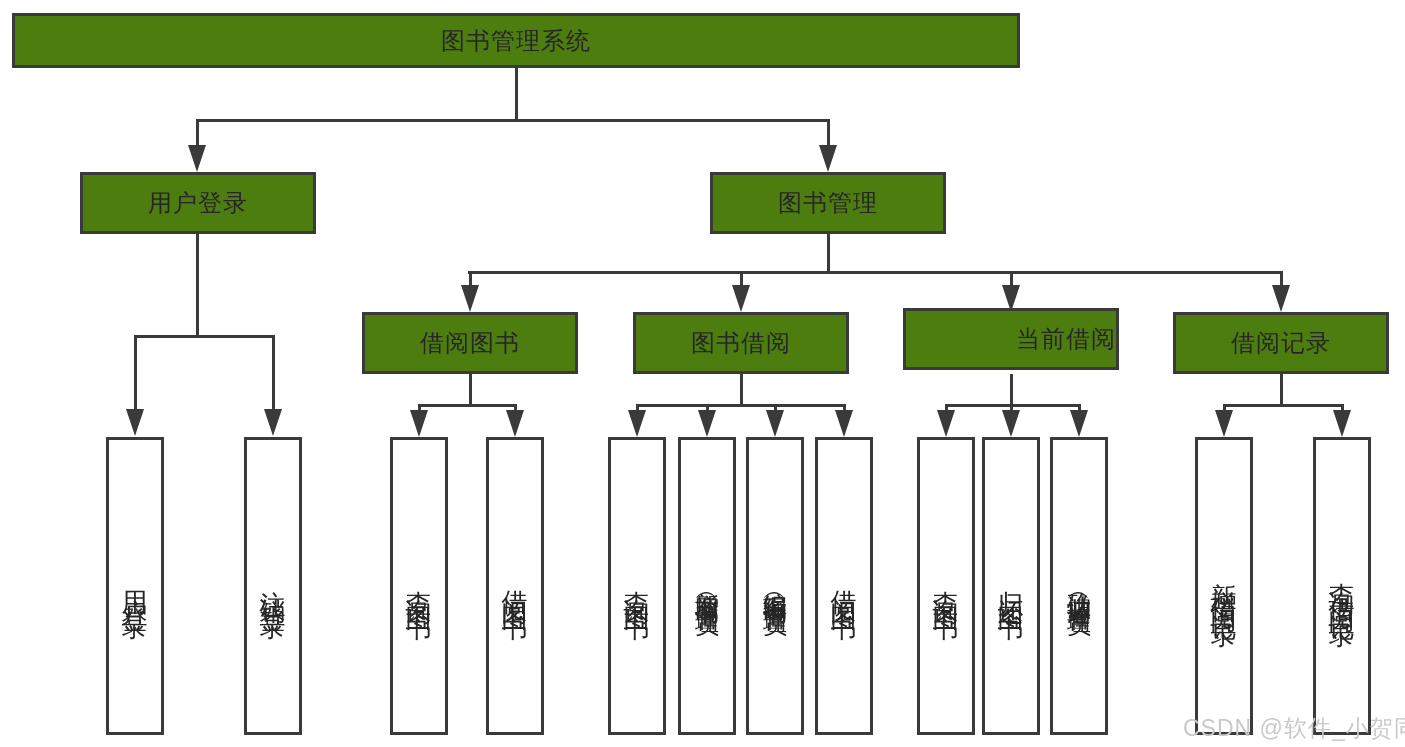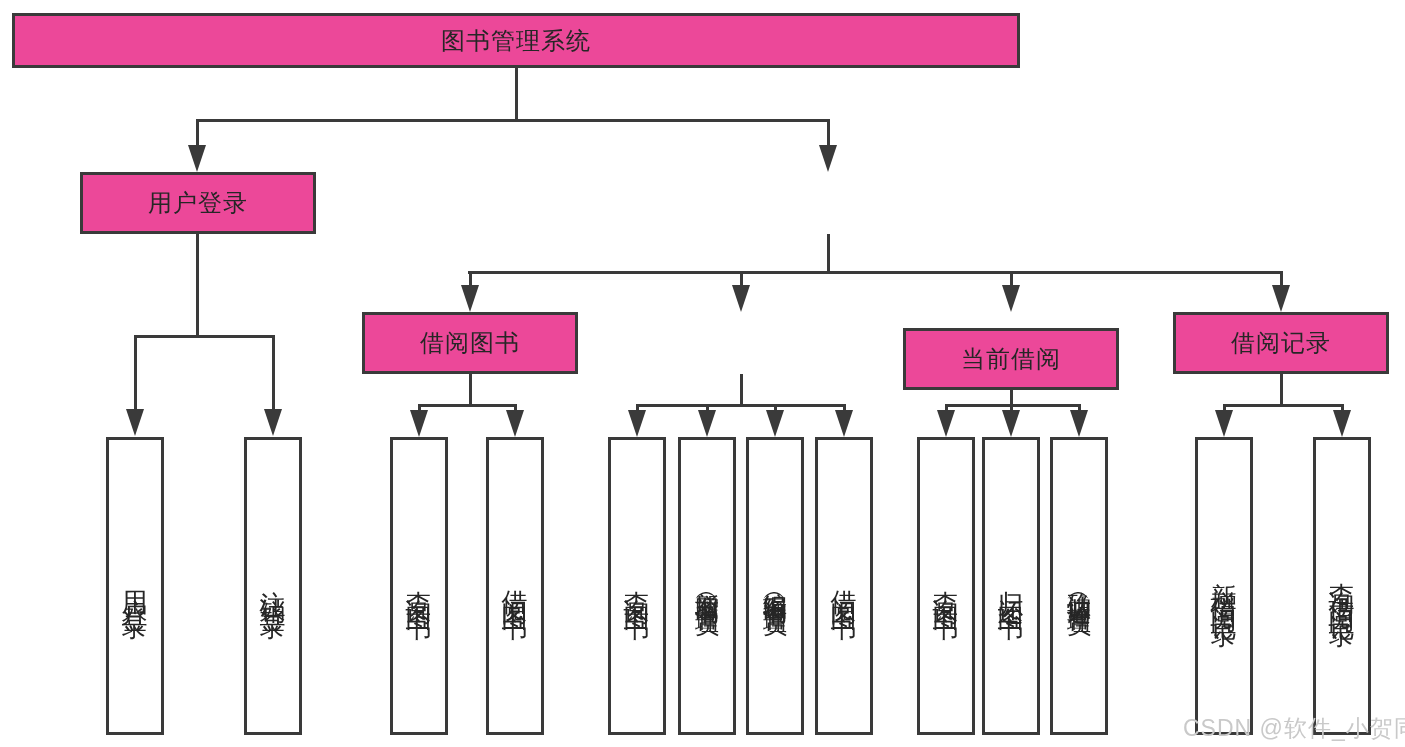--- a/index.html
+++ b/index.html
@@ -11,21 +11,21 @@
   #canvas{
     position:relative;
     width:1405px;height:747px;
     background:#fff;
     font-family:"Liberation Sans",sans-serif;
     overflow:hidden;
   }
   .box{
     position:absolute;
     box-sizing:border-box;
-    background:#ec4899;
+    background:#4d7c0f;
     border:3px solid var(--line);
     display:flex;align-items:center;justify-content:center;
     color:var(--text);
     font-size:24px;
     letter-spacing:1px;
     z-index:2;
   }
   .vbox{
     position:absolute;
     box-sizing:border-box;
@@ -77,20 +77,23 @@
 
   <div class="vl" style="left:515px;top:68px;height:52px;"></div>
   <div class="hl" style="left:196px;top:119px;width:634px;"></div>
   <div class="vl" style="left:196px;top:119px;height:28px;"></div>
   <div class="arr" style="left:188px;top:145px;"></div>
   <div class="vl" style="left:827px;top:119px;height:28px;"></div>
   <div class="arr" style="left:819px;top:145px;"></div>
 
   <div class="box" style="left:80px;top:172px;width:236px;height:62px;">
     <span>用户登录</span>
+  </div>
+  <div class="box" style="left:710px;top:172px;width:236px;height:62px;">
+    <span>图书管理</span>
   </div>
 
   <div class="vl" style="left:196px;top:234px;height:104px;"></div>
   <div class="hl" style="left:134px;top:335px;width:141px;"></div>
   <div class="vl" style="left:134px;top:335px;height:76px;"></div>
   <div class="arr" style="left:126px;top:409px;"></div>
   <div class="vl" style="left:272px;top:335px;height:76px;"></div>
   <div class="arr" style="left:264px;top:409px;"></div>
 
   <div class="vl" style="left:827px;top:234px;height:40px;"></div>
@@ -100,21 +103,24 @@
   <div class="vl" style="left:740px;top:271px;height:16px;"></div>
   <div class="arr" style="left:732px;top:285px;"></div>
   <div class="vl" style="left:1010px;top:271px;height:16px;"></div>
   <div class="arr" style="left:1002px;top:285px;"></div>
   <div class="vl" style="left:1280px;top:271px;height:16px;"></div>
   <div class="arr" style="left:1272px;top:285px;"></div>
 
   <div class="box" style="left:362px;top:312px;width:216px;height:62px;">
     <span>借阅图书</span>
   </div>
-  <div class="box" style="left:903px;top:328px;width:216px;height:62px;">
+  <div class="box" style="left:633px;top:312px;width:216px;height:62px;">
+    <span>图书借阅</span>
+  </div>
+  <div class="box" style="left:903px;top:308px;width:216px;height:62px;justify-content:flex-end;">
     <span>当前借阅</span>
   </div>
   <div class="box" style="left:1173px;top:312px;width:216px;height:62px;">
     <span>借阅记录</span>
   </div>
 
   <div class="vl" style="left:469px;top:374px;height:33px;"></div>
   <div class="hl" style="left:418px;top:404px;width:99px;"></div>
   <div class="vl" style="left:418px;top:404px;height:9px;"></div>
   <div class="arr" style="left:410px;top:410px;"></div>

